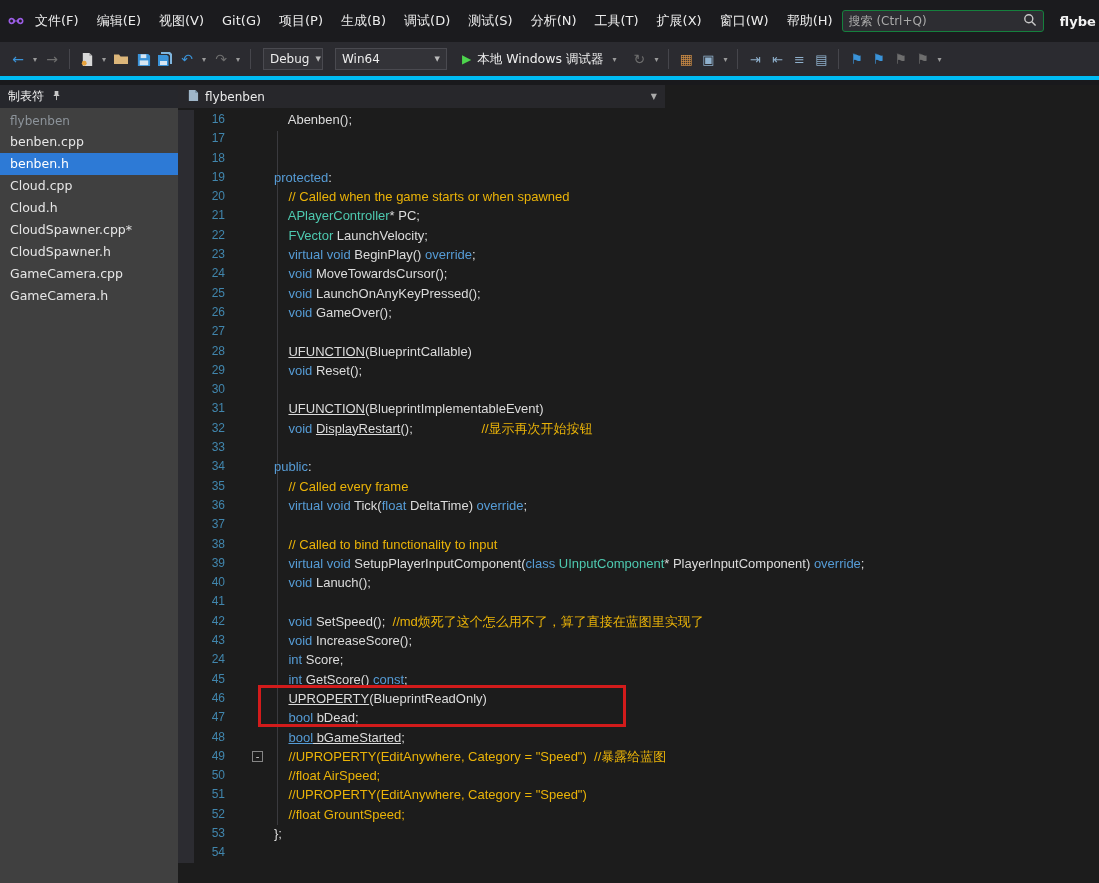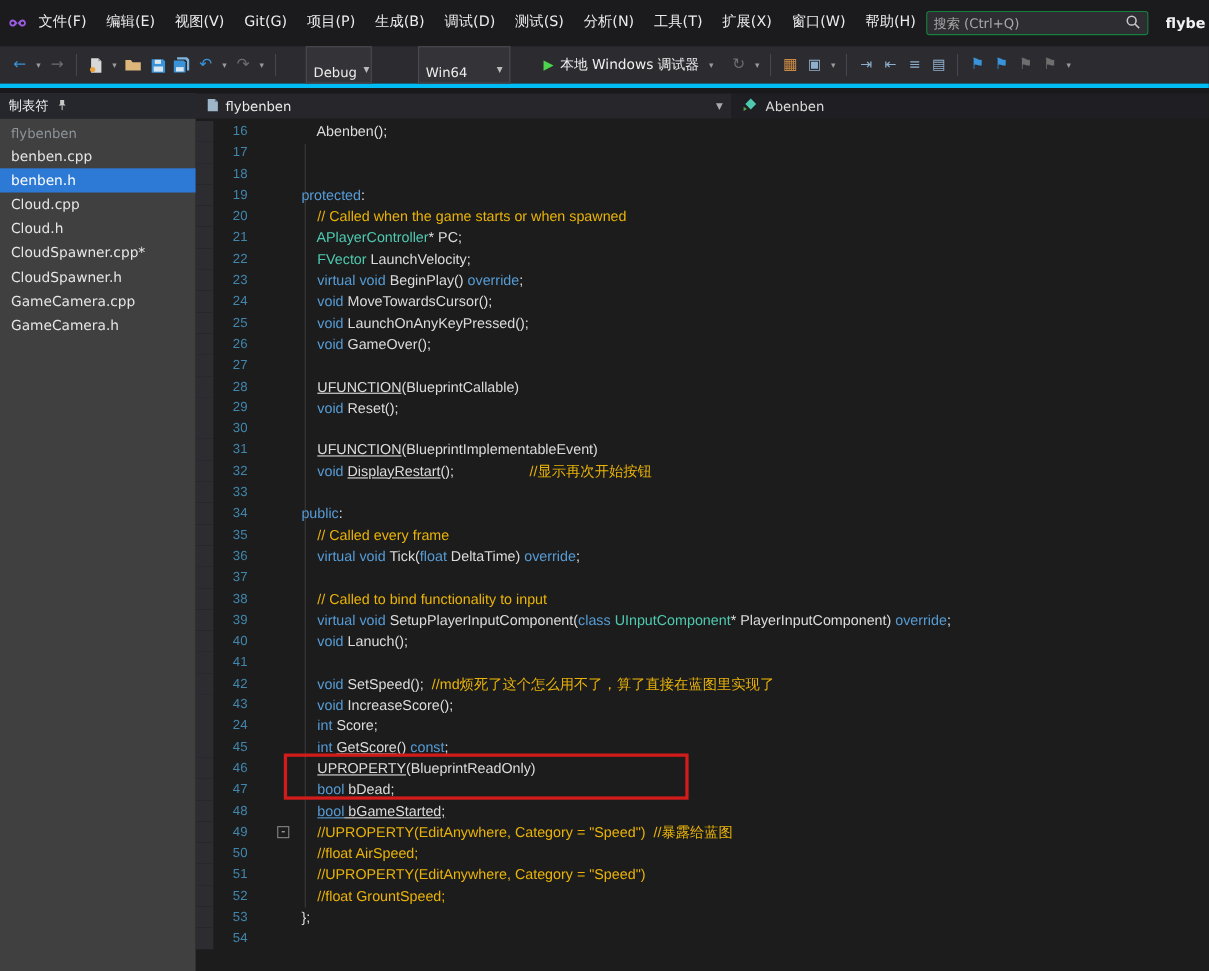--- a/index.html
+++ b/index.html
@@ -17,21 +17,21 @@
 
   
   .toolbar{height:34px;background:#2b2b30;display:flex;align-items:center;padding:0 8px;gap:2px}
   .tbtn{min-width:20px;height:22px;display:flex;align-items:center;justify-content:center;font-size:14px;color:#c8c8c8}
   .tbtn.blue{color:#3a93d8}
   .tbtn.dim{color:#6e6e6e}
   .tbtn.orange{color:#c98a44}
   .tbtn.steel{color:#8fb0cc;font-size:13px}
   .caret{font-size:8px;color:#9a9a9a;width:10px;text-align:center}
   .sep{width:1px;height:20px;background:#46464c;margin:0 5px;flex:none}
-  .combo{height:22px;background:#333338;border:1px solid #4a4a50;color:#ededed;font-size:12px;display:flex;align-items:flex-start;padding:16px 6px;margin:0 20px;flex:none}
+  .combo{height:22px;background:#333338;border:1px solid #4a4a50;color:#ededed;font-size:12px;display:flex;align-items:center;padding:4px 6px;margin:0 5px;flex:none}
   .combo .ccaret{font-size:7px;color:#bbb;margin-left:auto;padding-left:6px}
   .runbtn{display:flex;align-items:center;gap:6px;padding:0 8px;color:#efefef;font-size:12.5px;height:24px;white-space:nowrap}
   .play{color:#4dd44d;font-size:12px}
 
   .accent{height:4px;background:#00bcf4}
   .gapline{height:5px;background:#19191c}
 
   
   .main{display:flex;height:810px}
   .sidebar{width:178px;background:#404040;display:flex;flex-direction:column;flex:none}
@@ -136,21 +136,21 @@
     <span class="tbtn blue">↶</span>
     <span class="caret">▾</span>
     <span class="tbtn dim">↷</span>
     <span class="caret">▾</span>
     <span class="sep"></span>
 
     <div class="combo" style="width:60px">
       <span>Debug</span>
       <span class="ccaret">▼</span>
     </div>
-    <div class="combo" style="width:84px">
+    <div class="combo" style="width:112px">
       <span>Win64</span>
       <span class="ccaret">▼</span>
     </div>
 
     <div class="runbtn">
       <span class="play">▶</span>
       <span>本地 Windows 调试器</span>
       <span class="caret">▾</span>
     </div>
 
@@ -210,29 +210,20 @@
           <div class="doctab">
             <span>
               <svg width="12" height="13" viewBox="0 0 13 14">
                   <path d="M2 1h7l3 3v9H2z" fill="#9fb6c8"></path>
                   <path d="M9 1v3h3z" fill="#6b8395"></path>
                 </svg>
             </span>
             <span>flybenben</span>
           </div>
           <span class="tabcaret">▼</span>
-        </div>
-        <div class="navbar">
-          <span>
-            <svg width="14" height="13" viewBox="0 0 14 13">
-                <rect x="4" y="2" width="7" height="7" transform="rotate(45 7.5 5.5)" fill="#4ec9b0"></rect>
-                <path d="M1 8l3 2-3 2z" fill="#57a64a"></path>
-              </svg>
-          </span>
-          <span>Abenben</span>
         </div>
       </div>
 
       <div class="codewrap">
         <div class="indent-guide"></div>
         <div>
             <div class="crow"><span class="glyphcol"></span><span class="lnum">16</span><span class="foldcol"></span><span class="ctext"><span class="tk-p">    Abenben();</span></span></div>
             <div class="crow"><span class="glyphcol"></span><span class="lnum">17</span><span class="foldcol"></span><span class="ctext"></span></div>
             <div class="crow"><span class="glyphcol"></span><span class="lnum">18</span><span class="foldcol"></span><span class="ctext"></span></div>
             <div class="crow"><span class="glyphcol"></span><span class="lnum">19</span><span class="foldcol"></span><span class="ctext"><span class="tk-k">protected</span><span class="tk-p">:</span></span></div>

